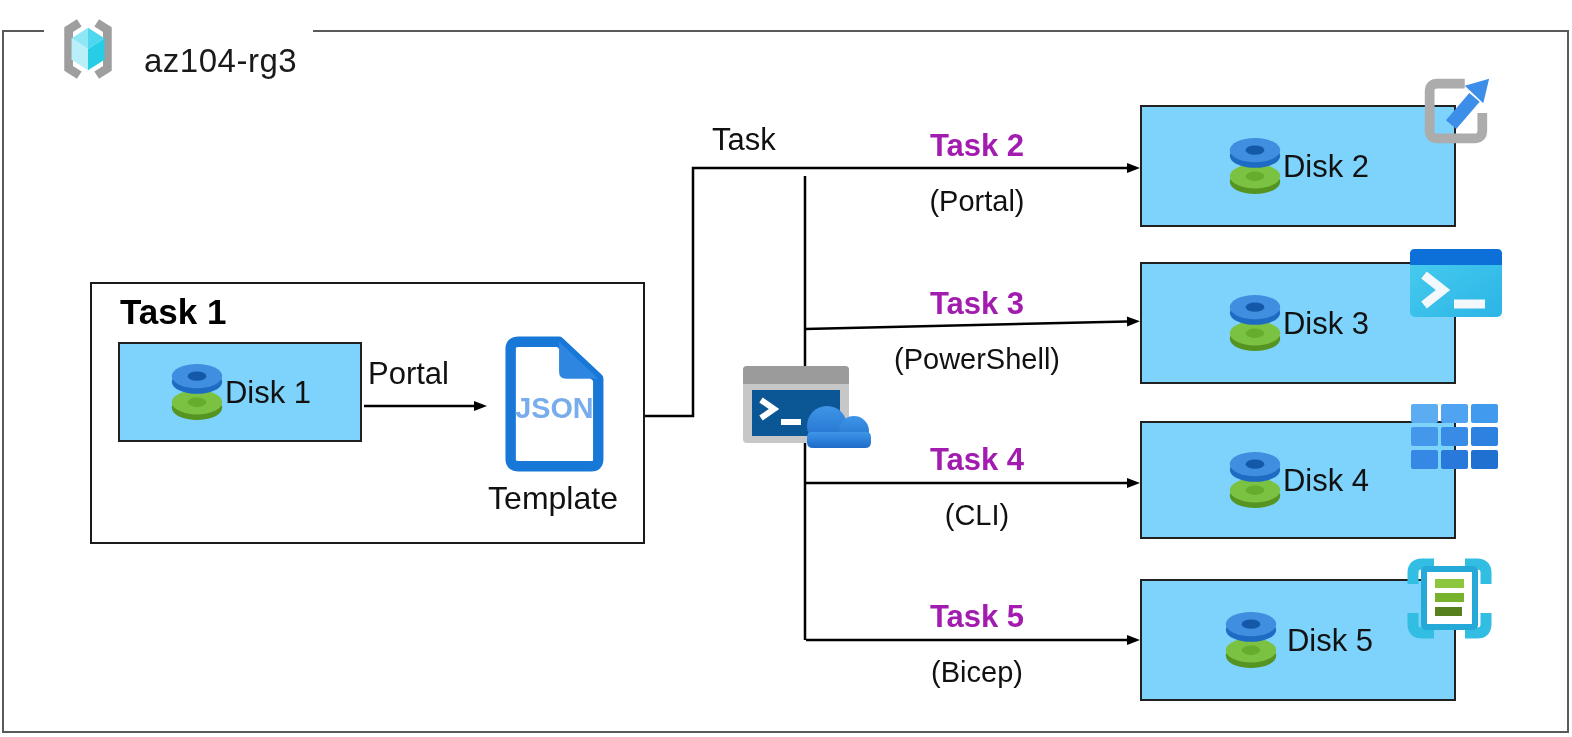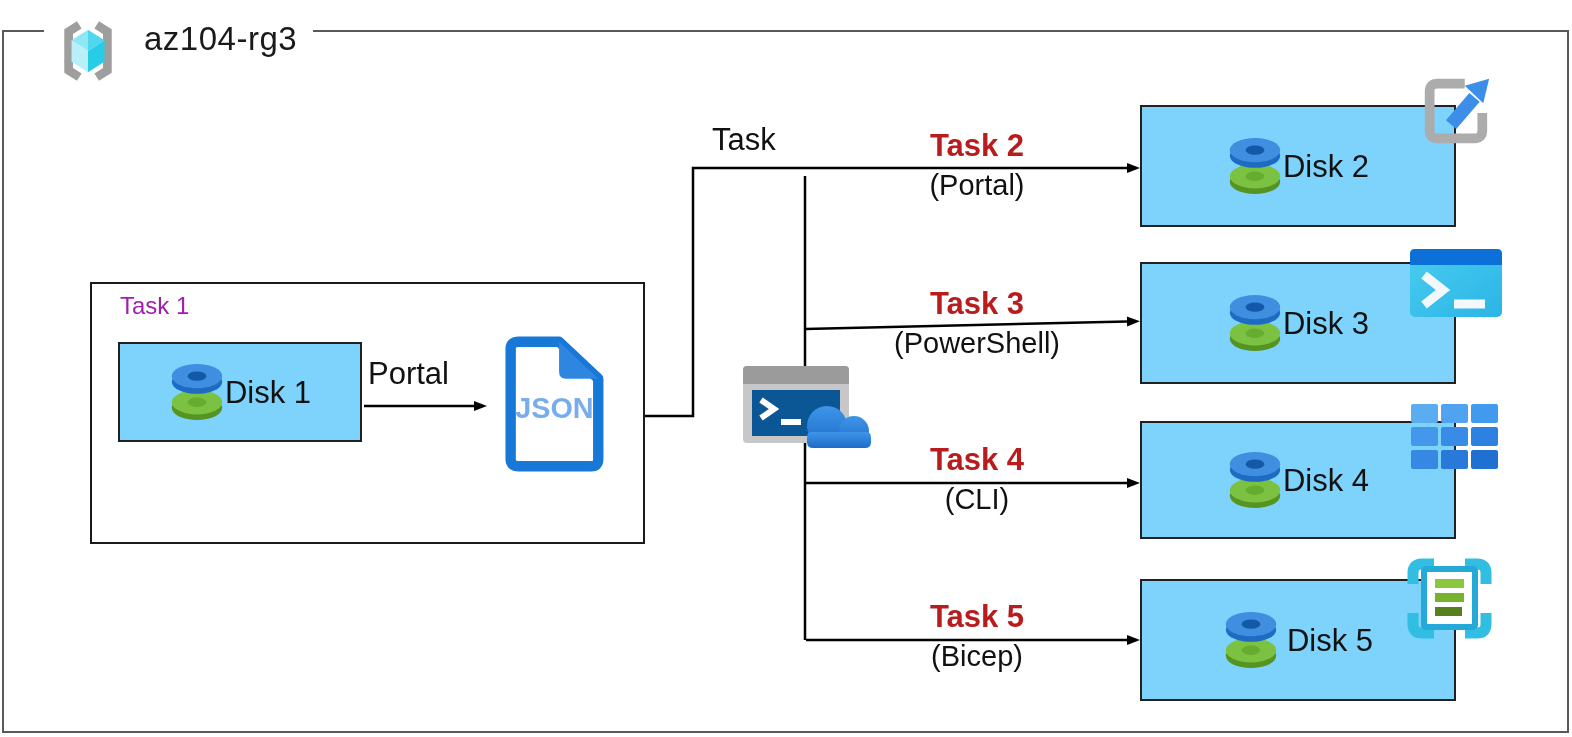--- a/index.html
+++ b/index.html
@@ -4,47 +4,47 @@
 <style>
   * { margin:0; padding:0; box-sizing:border-box; }
   body { font-family:"Liberation Sans", sans-serif; background:#fff; }
   #canvas { position:relative; width:1572px; height:737px; background:#fff; overflow:hidden; }
 
   
   .rg-border { position:absolute; left:2px; top:30px; width:1567px; height:703px;
                border:2px solid #595959; z-index:0; }
 
   
-  .rg-header { position:absolute; left:44px; top:8px; height:64px; display:flex;
-               align-items:flex-start; background:#fff; padding:12px 16px 0 6px; z-index:3; }
+  .rg-header { position:absolute; left:44px; top:16px; height:64px; display:flex;
+               align-items:flex-end; background:#fff; padding:12px 16px 0 6px; z-index:3; }
   .rg-title { font-size:33px; color:#1a1a1a; margin-left:18px; letter-spacing:0.5px; }
 
   
   .task1-box { position:absolute; left:90px; top:282px; width:555px; height:262px;
                border:2.5px solid #1a1a1a; background:#fff; z-index:1; }
-  .task1-label { position:absolute; left:28px; top:8px; font-size:24px; font-weight:normal;
-                 color:#a21caf; }
+  .task1-label { position:absolute; left:28px; top:8px; font-size:35px; font-weight:bold;
+                 color:#000000; }
   .disk-box { position:absolute; background:#7dd3fc; border:2.5px solid #212121;
               display:flex; flex-direction:row; align-items:center; justify-content:center;
               z-index:1; }
   .disk-box .disk-caption { font-size:31px; color:#111; margin-top:2px; }
   .disk1 { left:118px; top:342px; width:244px; height:100px; }
   .disk2 { left:1140px; top:105px; width:316px; height:122px; }
   .disk3 { left:1140px; top:262px; width:316px; height:122px;text-align:right; }
   .disk4 { left:1140px; top:421px; width:316px; height:118px; }
   .disk5 { left:1140px; top:579px; width:316px; height:122px;gap:8px; }
 
   .plain-label { position:absolute; font-size:31px; color:#111; z-index:2; }
   .export-label { left:368px; top:356px; }
   .edit-label   { left:712px; top:122px; }
   .template-label { left:483px; top:480px; width:140px; text-align:center; font-size:32px; }
 
   .task-anno { position:absolute; width:240px; text-align:center; z-index:2; }
-  .task-anno .t { font-size:31px; line-height:36px; font-weight:bold; color:#b91c1c; }
-  .task-anno .m { font-size:29px; line-height:34px; color:#111; margin-top:4px; }
+  .task-anno .t { font-size:31px; line-height:36px; font-weight:bold; color:#a21caf; }
+  .task-anno .m { font-size:29px; line-height:34px; color:#111; margin-top:20px; }
   .anno2 { left:857px; top:128px; }
   .anno3 { left:857px; top:286px;text-align:center; }
   .anno4 { left:857px; top:442px; }
   .anno5 { left:857px; top:599px; }
 
   .json-icon { position:absolute; left:492px; top:336px; z-index:2; }
   .json-icon text { font-family:"Liberation Sans", sans-serif; font-weight:bold; }
 
   .lines-svg { position:absolute; left:0; top:0; z-index:2; }
   .corner-icon { position:absolute; z-index:3; }
@@ -89,20 +89,21 @@
     <span class="disk-caption">Disk 1</span>
   </div>
 
   <span class="plain-label export-label">Portal</span>
 
   <svg class="json-icon" width="118" height="136" viewBox="0 0 100 118">
     <path d="M22,5 H57 L91,37 V107 Q91,113 85,113 H22 Q15,113 15,107 V11 Q15,5 22,5 Z" fill="#FFFFFF" stroke="#1878D8" stroke-width="9" stroke-linejoin="round"></path>
     <path d="M57,5 L91,37 H63 Q57,37 57,31 Z" fill="#2E86E0"></path>
     <text x="53" y="71" text-anchor="middle" font-size="25" fill="#79ACEC">JSON</text>
   </svg>
+  <span class="plain-label template-label">Template</span>
 
   <span class="plain-label edit-label">Task</span>
 
   <div class="task-anno anno2">
     <div class="t">Task 2</div>
     <div class="m">(Portal)</div>
   </div>
   <div class="task-anno anno3">
     <div class="t">Task 3</div>
     <div class="m">(PowerShell)</div>

